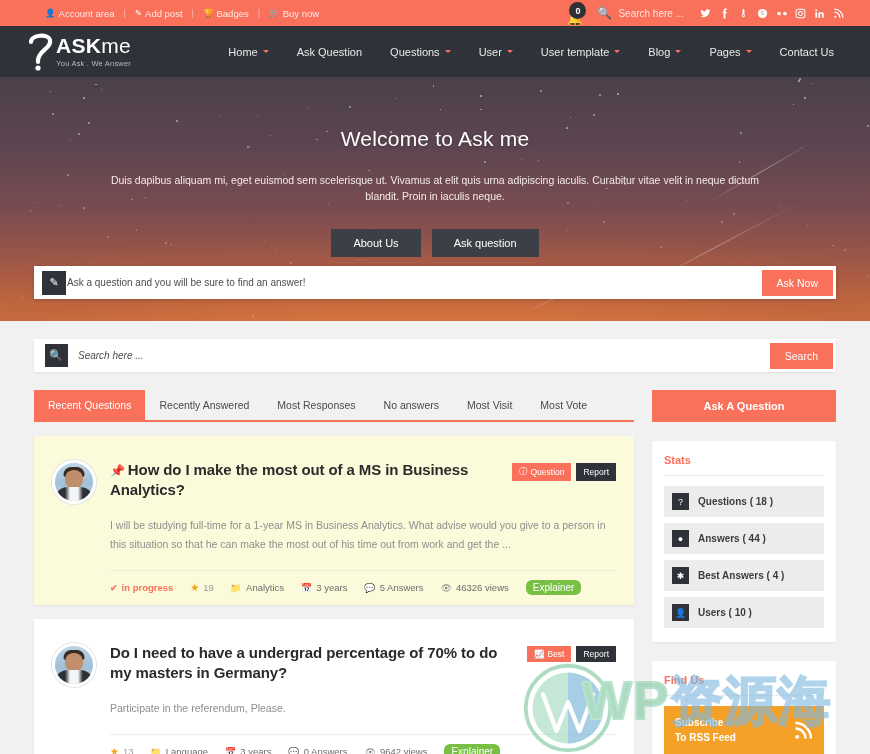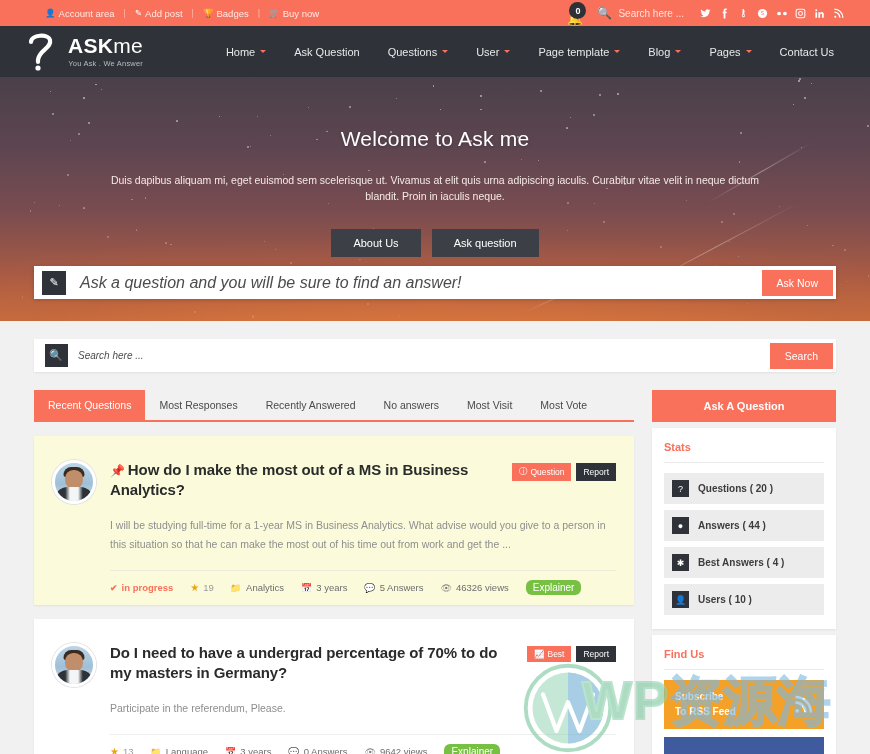--- a/index.html
+++ b/index.html
@@ -59,21 +59,21 @@
     font-size: 11px; cursor: pointer;
   }
   .soc svg { display: block; }
 
   
   .header {
     height: 51px; background: #2f3238;
     display: flex; align-items: center; position: relative;
   }
   .logo-wrap {
-    display: flex; align-items: center; margin-left: 28px; gap: 14px;
+    display: flex; align-items: center; margin-left: 28px; gap: 2px;
   }
   .logo-mark { width: 26px; height: 38px; position: relative; }
   .logo-text .l1 {
     color: #fff; font-size: 21px; font-weight: bold; letter-spacing: .3px; line-height: 1;
   }
   .logo-text .l1 .thin { font-weight: 400; }
   .logo-text .l2 {
     color: #b9bbbe; font-size: 7.5px; margin-top: 3px; letter-spacing: .2px; text-align: right;
   }
   .nav {
@@ -136,21 +136,21 @@
     display: flex; align-items: center;
     box-shadow: 0 1px 4px rgba(0,0,0,.18);
     z-index: 3; padding: 3px;
   }
   .askbar .pen {
     width: 24px; height: 24px; background: #2f3238; color: #fff;
     display: flex; align-items: center; justify-content: center;
     font-size: 11px; margin-left: 5px;
   }
   .askbar .ph {
-    color: #4c4c4c; font-size: 16px; font-style: italic; margin-left: 14px; flex: 1;
+    color: #4c4c4c; font-size: 10px; margin-left: 1px; flex: 1;
   }
   .btn-coral {
     background: #f9705b; color: #fff; font-size: 10.5px;
     padding: 7px 15px; cursor: pointer; border: none; font-family: inherit;
   }
 
   
   .page { background: #f1f1f1; padding: 18px 0 0 0; }
   .container { width: 802px; margin: 0 auto; }
 
@@ -249,21 +249,21 @@
     background: #77c043; color: #fff; font-size: 10px;
     padding: 2px 7px; border-radius: 6px;
   }
 
   
   .side-btn {
     background: #f9705b; color: #fff; font-size: 11px; font-weight: bold;
     text-align: center; padding: 10px 0; cursor: pointer;
   }
   .widget {
-    background: #fff; margin-top: 6px; padding: 13px 12px 14px 12px;
+    background: #fff; margin-top: 19px; padding: 13px 12px 14px 12px;
     box-shadow: 0 1px 2px rgba(0,0,0,.07);
   }
   .w-title {
     color: #f9705b; font-size: 11px; font-weight: bold;
     padding-bottom: 9px; border-bottom: 1px solid #ececec; margin-bottom: 10px;
   }
   .stat-row {
     background: #ececec; display: flex; align-items: center; gap: 9px;
     padding: 7px 8px; margin-bottom: 6px;
   }
@@ -411,21 +411,21 @@
       </div>
     <div class="nav-item">
         <span>Questions</span>
         <span class="caret"></span>
       </div>
     <div class="nav-item">
         <span>User</span>
         <span class="caret"></span>
       </div>
     <div class="nav-item">
-        <span>Page template</span>
+        <span>User template</span>
         <span class="caret"></span>
       </div>
     <div class="nav-item">
         <span>Blog</span>
         <span class="caret"></span>
       </div>
     <div class="nav-item">
         <span>Pages</span>
         <span class="caret"></span>
       </div>
@@ -574,22 +574,22 @@
       <div class="mag-box">🔍</div>
       <div class="ph">Search here ...</div>
       <button class="btn-coral">Search</button>
     </div>
 
     <div class="cols">
 
       <div class="main-col">
         <div class="tabs">
           <div class="tab active">Recent Questions</div>
+          <div class="tab">Recently Answered</div>
           <div class="tab">Most Responses</div>
-          <div class="tab">Recently Answered</div>
           <div class="tab">No answers</div>
           <div class="tab">Most Visit</div>
           <div class="tab">Most Vote</div>
         </div>
 
         <div class="card sticky">
           <div class="card-head">
             <div class="avatar">
               <div class="hair"></div>
               <div class="face"></div>
@@ -685,21 +685,21 @@
         </div>
       </div>
 
       <div class="side-col">
         <div class="side-btn">Ask A Question</div>
 
         <div class="widget">
           <div class="w-title">Stats</div>
           <div class="stat-row">
             <div class="stat-ico">?</div>
-            <div class="stat-label">Questions ( 20 )</div>
+            <div class="stat-label">Questions ( 18 )</div>
           </div>
           <div class="stat-row">
             <div class="stat-ico">●</div>
             <div class="stat-label">Answers ( 44 )</div>
           </div>
           <div class="stat-row">
             <div class="stat-ico">✱</div>
             <div class="stat-label">Best Answers ( 4 )</div>
           </div>
           <div class="stat-row" style="margin-bottom:0">

